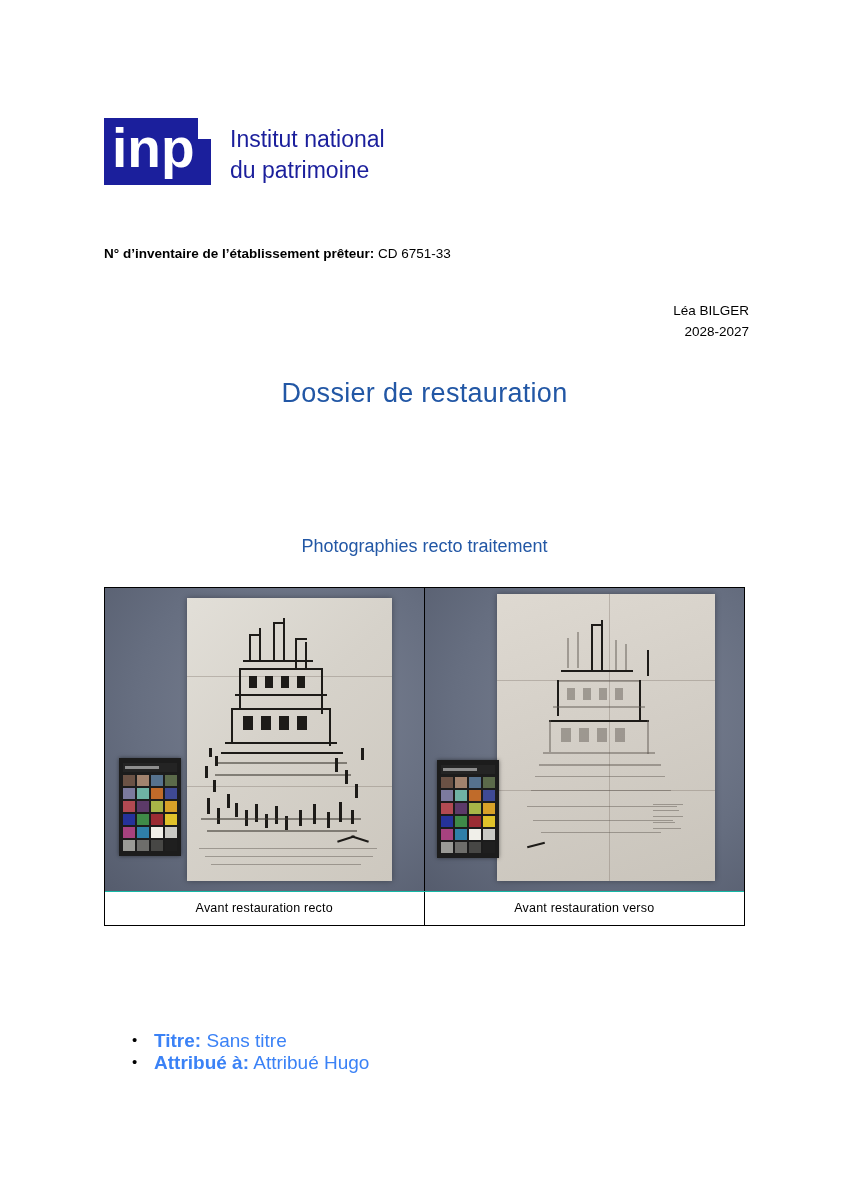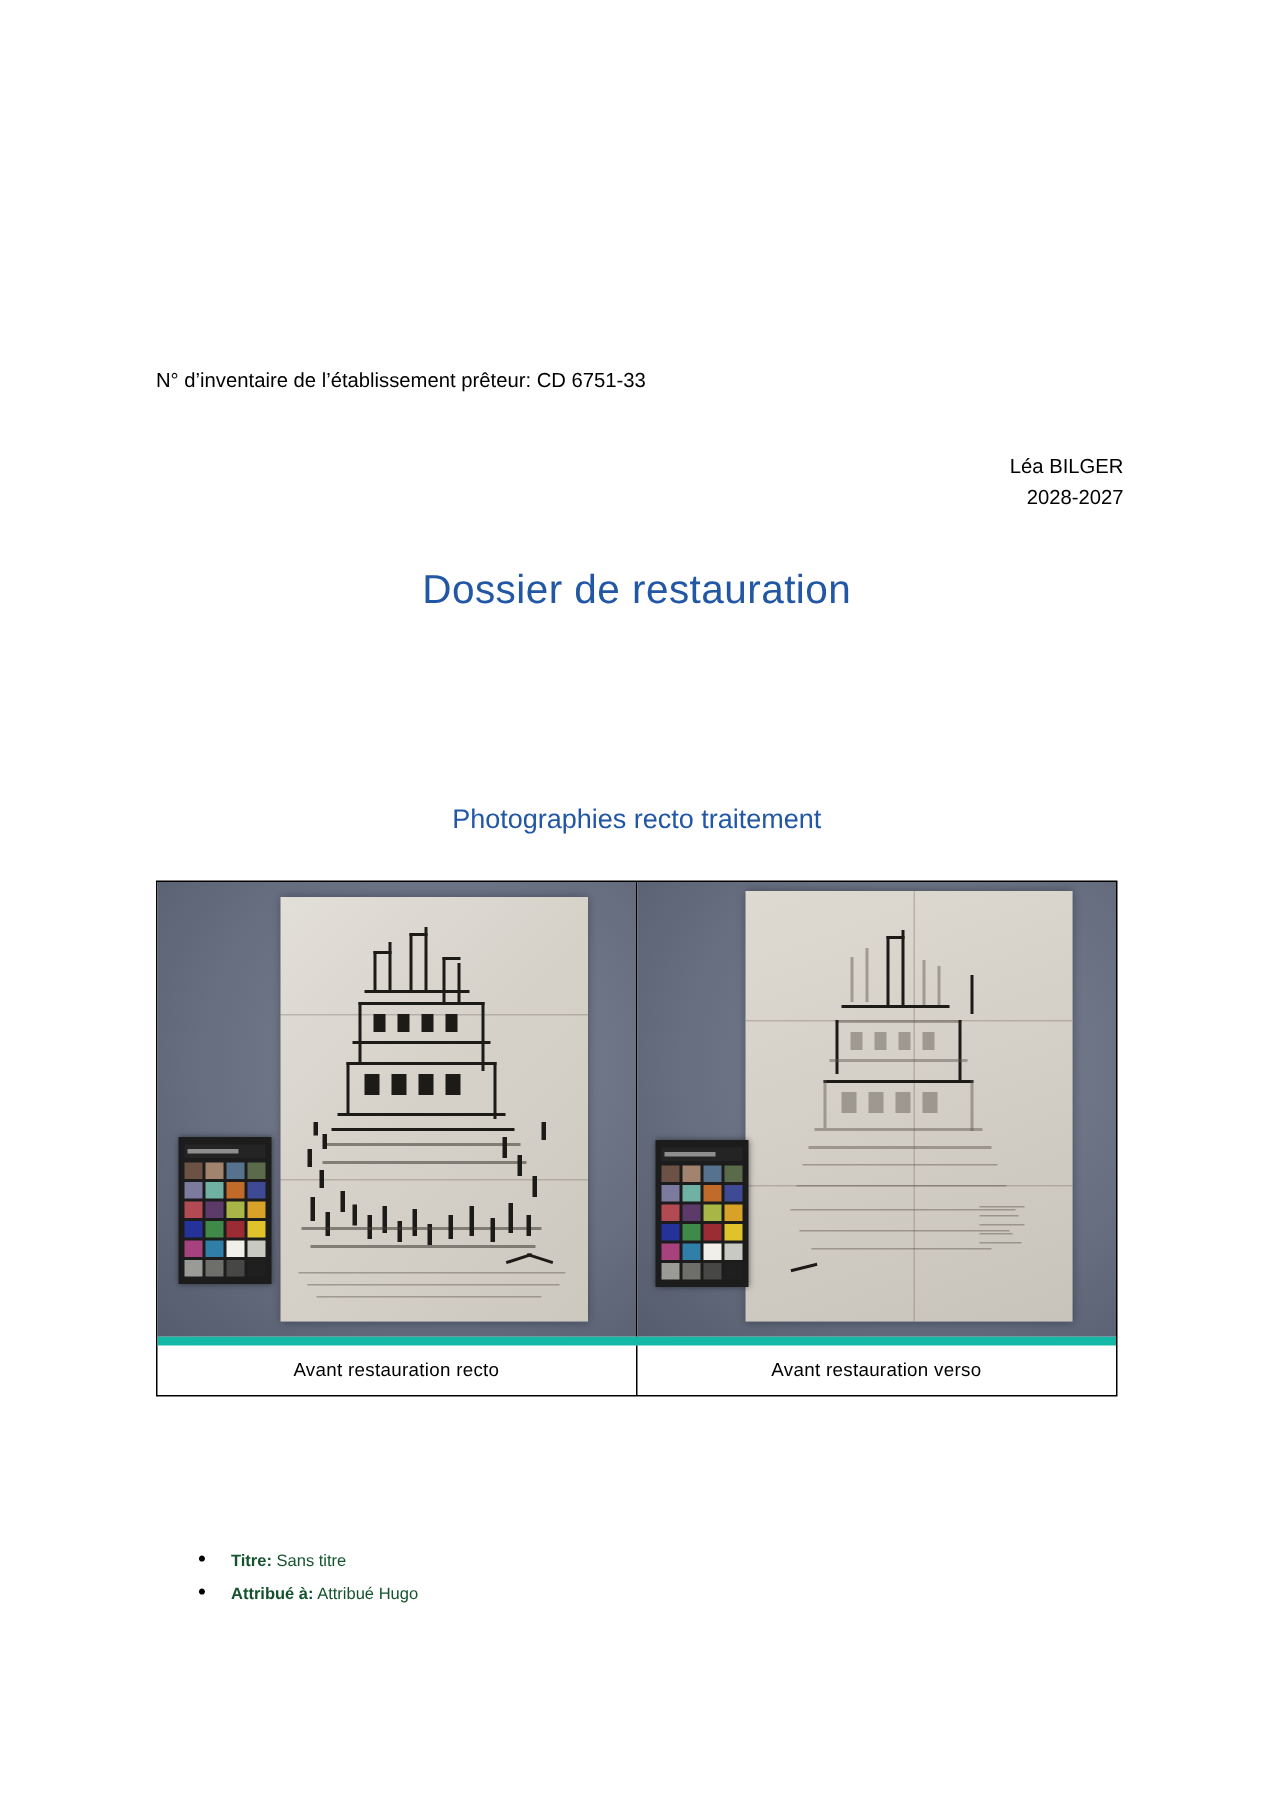--- a/index.html
+++ b/index.html
@@ -64,21 +64,21 @@
 
   
   .inv {
     position: absolute;
     left: 104px;
     top: 243px;
     font-size: 13.5px;
     line-height: 21px;
     color: #000000;
   }
-  .inv b { font-weight: 400; }
+  .inv b { font-weight: 700; }
 
   .author {
     position: absolute;
     right: 100px;
     top: 300px;
     text-align: right;
     font-size: 13.5px;
     line-height: 21px;
     color: #000000;
   }
@@ -130,21 +130,21 @@
     display: flex;
   }
   .photo-cell {
     width: 50%;
     box-sizing: border-box;
     position: relative;
   }
   .photo-cell.left { border-right: 1px solid #000000; }
   .caption-row {
     display: flex;
-    border-top: 6px solid #14b8a6;
+    border-top: 1px solid #14b8a6;
   }
   .caption-cell {
     width: 50%;
     box-sizing: border-box;
     text-align: center;
     font-size: 12.5px;
     padding: 9px 4px 10px 4px;
     color: #000;
     letter-spacing: 0.2px;
   }
@@ -225,23 +225,23 @@
     padding-bottom: 92%;
     height: 0;
   }
 
   
   .bullets {
     position: absolute;
     left: 104px;
     top: 1030px;
     width: 600px;
-    font-size: 11px;
+    font-size: 19px;
     line-height: 22px;
-    color: #14532d;
+    color: #3b82f6;
   }
   .bullets ul {
     margin: 0;
     padding-left: 50px;
     list-style: none;
   }
   .bullets li {
     position: relative;
     padding-left: 0;
   }
@@ -253,20 +253,30 @@
     font-size: 15px;
     color: #000;
   }
   .bullets b { font-weight: 700; }
 </style>
 </head>
 <body>
 
 <div class="page">
 
+  <div class="logo-block">
+    <div class="logo-mark">
+      <span class="inp-text">inp</span>
+      <span class="notch"></span>
+    </div>
+    <div class="logo-words">
+      <div>Institut national</div>
+      <div>du patrimoine</div>
+    </div>
+  </div>
 
   <div class="inv">
     <div>
       <b>N° d’inventaire de l’établissement prêteur:</b>
       <span>CD 6751-33</span>
     </div>
   </div>
 
   <div class="author">
     <div>Léa BILGER</div>

